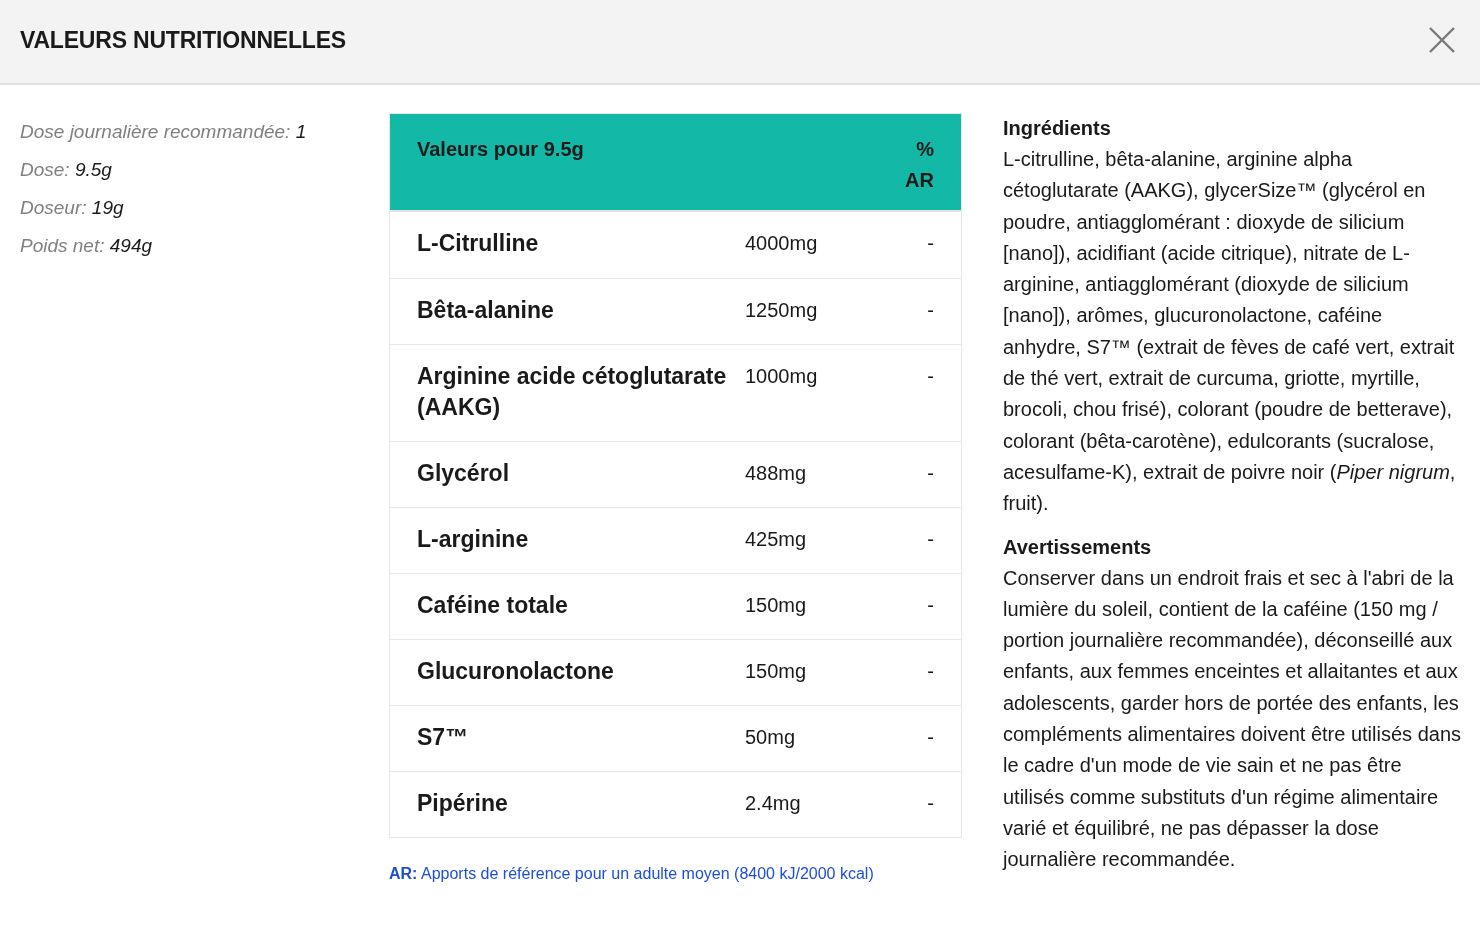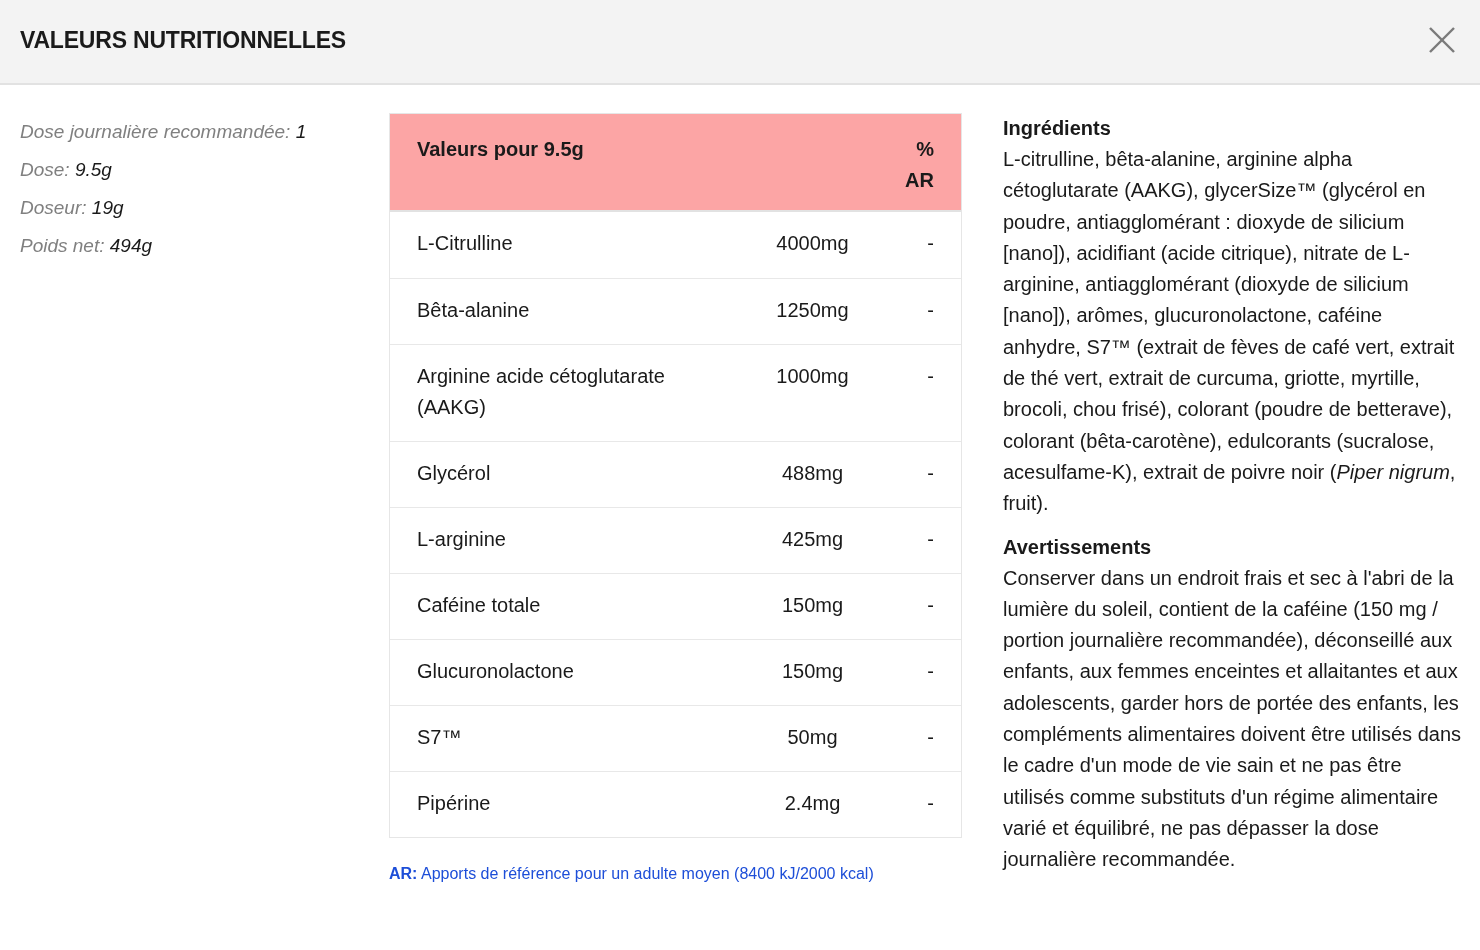--- a/index.html
+++ b/index.html
@@ -35,45 +35,45 @@
     .info-label { color: #808080; }
     .info-value { color: #1a1a1a; }
 
     
     .nut-table {
       position: absolute; left: 389px; top: 113px; width: 573px;
       border: 1px solid #e6e6e6;
       border-collapse: collapse;
     }
     .nut-head {
-      background: #fca5a5; height: 98px;
+      background: #14b8a6; height: 98px;
       border-bottom: 2px solid #e2e2e2;
       position: relative;
     }
     .nut-head-title {
       position: absolute; left: 27px; top: 20px;
       font-size: 20px; font-weight: bold; line-height: 31px;
     }
     .nut-head-ar {
       position: absolute; right: 27px; top: 20px;
       font-size: 20px; font-weight: bold; line-height: 31px; text-align: right;
       width: 40px;
     }
     .nut-row {
       position: relative; border-top: 1px solid #e8e8e8;
       height: 66px;
     }
     .nut-row:first-of-type { border-top: none; }
     .nut-row.tall { height: 97px; }
     .nut-name {
       position: absolute; left: 27px; top: 16px; width: 310px;
-      font-size: 20px; font-weight: normal; line-height: 31px;
+      font-size: 23px; font-weight: bold; line-height: 31px;
     }
     .nut-amount {
-      position: absolute; left: 355px; top: 16px; width: 135px; text-align: center;
+      position: absolute; left: 355px; top: 16px; width: 135px; 
       font-size: 20px; line-height: 31px; color: #1a1a1a;
     }
     .nut-ar {
       position: absolute; right: 27px; top: 16px; width: 20px; text-align: right;
       font-size: 20px; line-height: 31px; color: #1a1a1a;
     }
     .footnote {
       position: absolute; left: 389px; top: 858px; width: 560px;
       font-size: 16px; line-height: 31px; color: #1d4ed8;
     }

